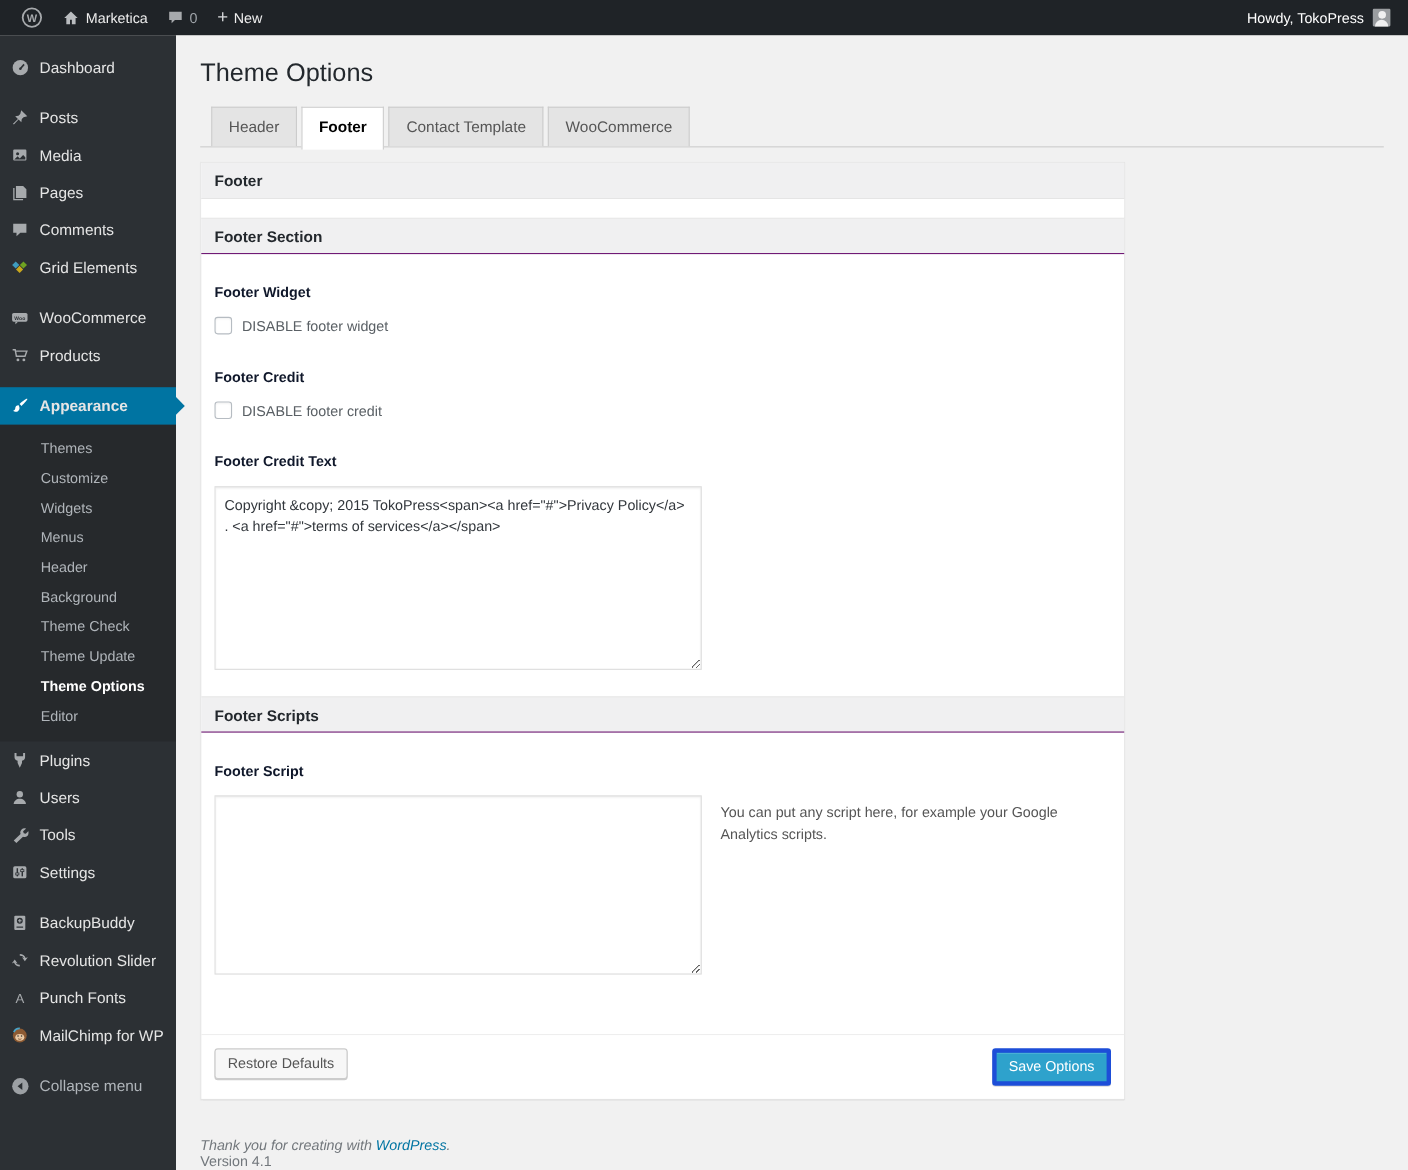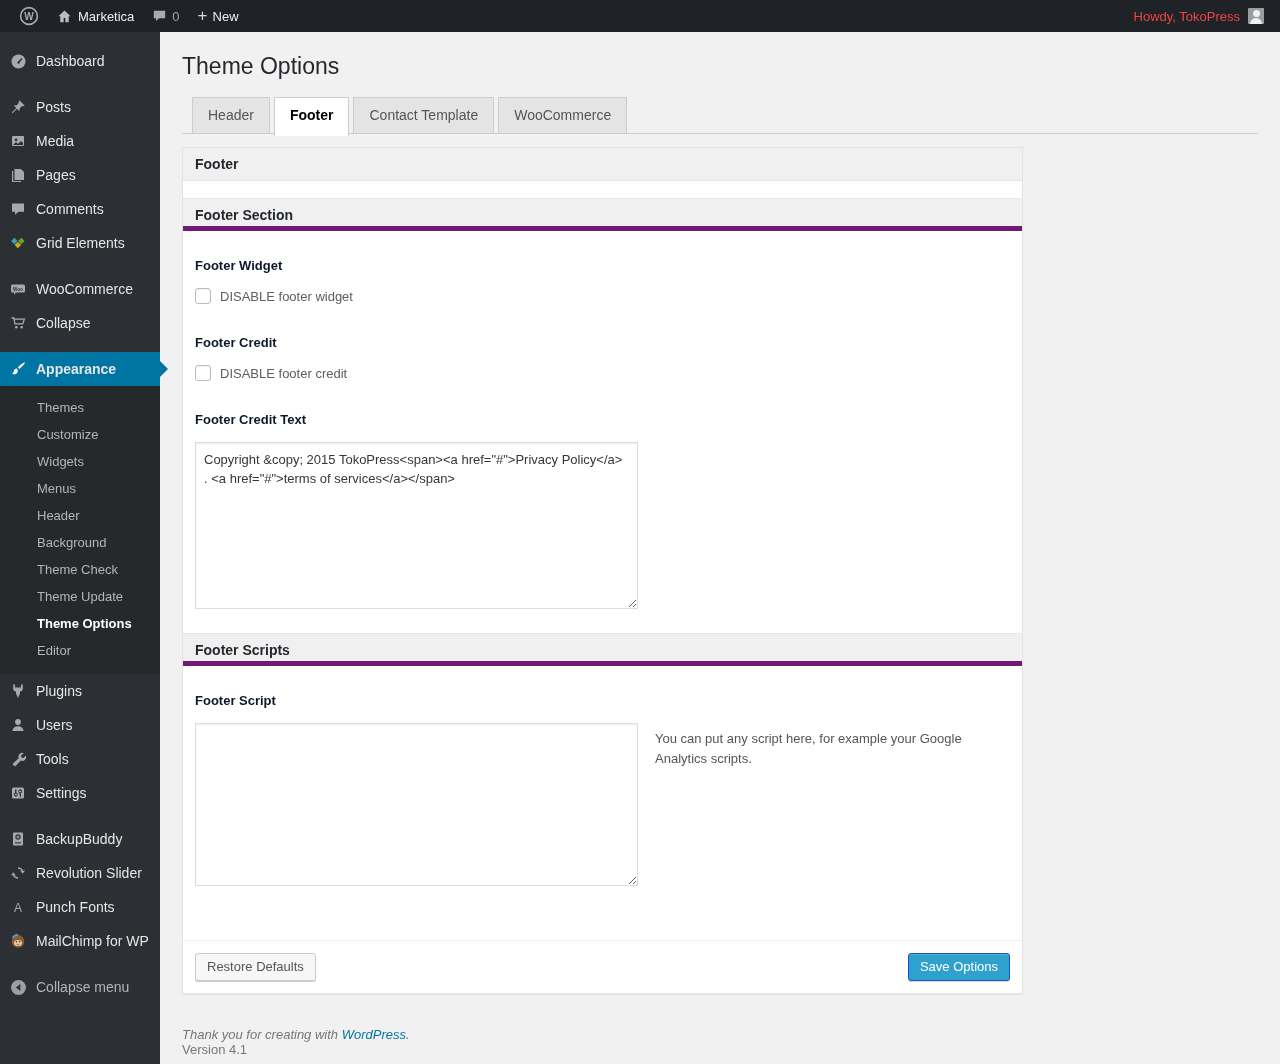--- a/index.html
+++ b/index.html
@@ -16,21 +16,21 @@
     position:absolute; top:0; left:0; width:1280px; height:32px;
     background:#1f2327; color:#eee; font-size:13px;
     display:flex; align-items:center; padding:0 16px 0 10px;
   }
   .ab-left { display:flex; align-items:center; height:32px; }
   .ab-item { display:flex; align-items:center; height:32px; padding:0 9px; cursor:pointer; }
   .ab-icon { display:flex; align-items:center; }
   .ab-count { color:#9ea3a8; margin-left:5px; }
   .ab-plus { color:#d5d7d9; font-size:17px; font-weight:400; margin-right:5px; line-height:1; margin-top:-2px;}
   .ab-right { margin-left:auto; display:flex; align-items:center; height:32px; }
-  .ab-howdy { margin-right:8px; color:#ef4444; }
+  .ab-howdy { margin-right:8px; color:#ffffff; }
   .ab-avatar {
     width:16px; height:16px; background:#9a9da0; position:relative; overflow:hidden; border-radius:1px;
   }
   .ab-avatar:before { content:""; position:absolute; width:7px; height:7px; border-radius:50%; background:#f0f0f0; left:4.5px; top:2px; }
   .ab-avatar:after  { content:""; position:absolute; width:12px; height:8px; border-radius:6px 6px 0 0; background:#f0f0f0; left:2px; top:10px; }
 
   
   .sidebar {
     position:absolute; top:32px; left:0; width:160px; height:1032px;
     background:#2c3034; color:#e5e5e5; font-size:14px;
@@ -70,21 +70,21 @@
 
   .panel {
     margin-top:13px; width:841px; background:#fff;
     border:1px solid #e3e3e3; box-shadow:0 1px 1px rgba(0,0,0,.04);
   }
   .panel-bar {
     height:33px; line-height:33px; background:#f0f0f1; padding:0 12px;
     font-size:14px; font-weight:700; color:#23282d;
   }
   .bar-top { border-bottom:1px solid #e5e5e5; }
-  .bar-mid { border-top:1px solid #e8e8e8; border-bottom:5px solid #701a75; }
+  .bar-mid { border-top:1px solid #e8e8e8; border-bottom:1px solid #701a75; }
   .panel-gap { height:17px; background:#fff; }
   .panel-content { padding:0 12px; }
 
   .field-label { font-size:13px; font-weight:700; color:#0f172a; }
   .lab-1 { padding-top:27px; }
   .lab-mt { margin-top:31px; }
   .check-row { margin-top:15px; display:flex; align-items:center; }
   .check-row input[type=checkbox] {
     -webkit-appearance:none; appearance:none; width:16px; height:16px; margin:0 9px 0 0;
     border:1px solid #b6bcc2; border-radius:3px; background:#fff; cursor:pointer;
@@ -108,21 +108,21 @@
     border-top:1px solid #eee; padding:12px; display:flex; justify-content:space-between; align-items:flex-start;
   }
   .btn {
     display:inline-block; font-size:13px; line-height:18px; padding:4px 11px; border-radius:3px; cursor:pointer;
     font-family:"Liberation Sans",sans-serif;
   }
   .btn-secondary {
     background:#f7f7f7; border:1px solid #ccc; color:#555; box-shadow:0 1px 0 #ccc;
   }
   .btn-primary {
-    background:#2ea2cc; border:1px solid #1d4ed8; color:#fff;
+    background:#2ea2cc; border:4px solid #1d4ed8; color:#fff;
     box-shadow:inset 0 1px 0 rgba(120,200,230,.5), 0 1px 0 rgba(0,0,0,.15);
   }
 
   .page-footer {
     margin-top:33px; display:flex; justify-content:space-between; align-items:baseline; width:1076px;flex-direction:column;
   }
   .thanks { font-size:13px; font-style:italic; color:#72777c; }
   .thanks a { color:#0074a2; text-decoration:none; cursor:pointer; }
   .version { font-size:13px; color:#72777c; }
 </style>
@@ -240,21 +240,21 @@
         <span>WooCommerce</span>
       </div>
       <div class="menu-item">
         <span class="mi">
           <svg class="icon" width="17" height="16" viewBox="0 0 16 16">
               <path d="M1 3h2.3l1.1 5.8h7.8l1.7-4.6H4.1" fill="none" stroke="#a7aaad" stroke-width="1.3"></path>
               <circle cx="5.8" cy="12.2" r="1.3" fill="#a7aaad"></circle>
               <circle cx="11.2" cy="12.2" r="1.3" fill="#a7aaad"></circle>
             </svg>
         </span>
-        <span>Collapse</span>
+        <span>Products</span>
       </div>
     </div>
 
     <div class="menu-group" style="margin-bottom:0;">
       <div class="menu-item current">
         <span class="mi">
           <svg class="icon" width="16" height="16" viewBox="0 0 16 16">
               <path d="M14.8 1.6c-.7-.6-4.4 2.1-7 4.7l1.8 1.8c2.6-2.6 5.9-5.9 5.2-6.5z" fill="#fff"></path>
               <path d="M7 7.4C5.4 7.2 3.9 8.4 3.9 10c0 1.3-.7 2-1.9 2.4.9.9 2.8 1.2 4 .6 1.5-.7 2-2.2 1.6-3.9z" fill="#fff"></path>
             </svg>

